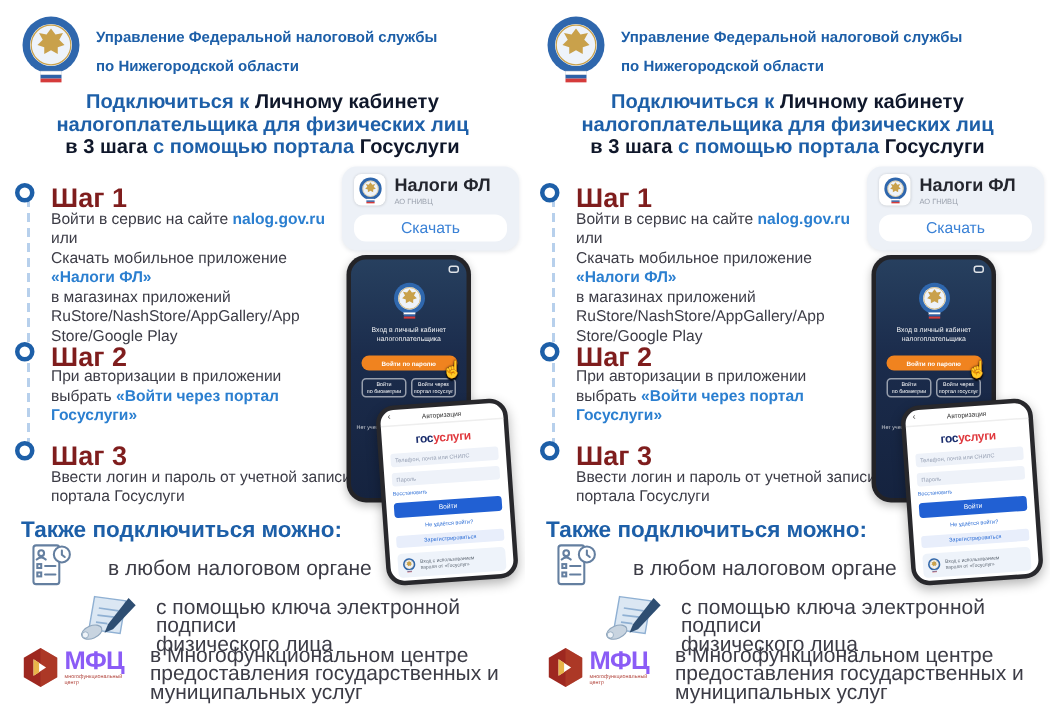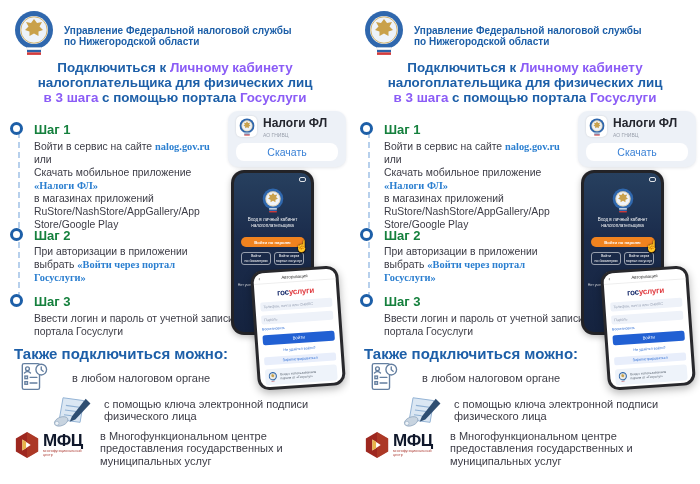--- a/index.html
+++ b/index.html
@@ -4,41 +4,41 @@
 <style>
   * { box-sizing: border-box; margin: 0; padding: 0; }
   html,body { width:700px; height:484px; overflow:hidden; }
   body { background:#ffffff; font-family:"Liberation Sans", sans-serif; display:flex; }
   .panel { position:relative; flex:0 0 350px; width:350px; height:484px; background:#fff; overflow:hidden; }
   .abs { position:absolute; }
   .pre { white-space:pre-line; }
 
   
   .org-logo { left:14px; top:10px; width:40px; height:46px; }
-  .org-text { left:64px; top:16px; font-size:10px; font-weight:bold; color:#1d5fa8; line-height:11px;margin-top:9px; }
+  .org-text { left:64px; top:16px; font-size:10px; font-weight:bold; color:#1d5fa8; line-height:19px; }
 
   
   .title { left:0; top:60px; width:350px; text-align:center; font-size:13.4px; font-weight:bold; line-height:15px; }
-  .t-blue { color:#1d5fa8; } .t-orange { color:#8b5cf6; }
+  .t-blue { color:#1d5fa8; } .t-orange { color:#0f172a; }
 
   
   .connector { left:18px; top:132px; width:0; height:166px; border-left:2px dashed #b7d0ec; z-index:0; }
   .step-circle { width:13px; height:13px; border:3.5px solid #1d5fa8; border-radius:50%; background:#fff; z-index:1; }
-  .step-heading { font-size:13px; font-weight:bold; color:#15803d; z-index:1;text-align:right; }
+  .step-heading { font-size:18px; font-weight:bold; color:#7f1d1d; z-index:1;text-align:right; }
   .step-text { font-size:10.4px; color:#3c3c46; line-height:13px; width:215px; }
-  .lnk { color:#2b7fd0; font-weight:bold;font-family:Liberation Serif, serif; }
+  .lnk { color:#2b7fd0; font-weight:bold; }
   .bold { font-weight:normal; }
 
   
   .also-title { left:14px; top:345px; font-size:15px; font-weight:bold; color:#1d5fa8; }
-  .also-text { font-size:11px; color:#3c3c46; line-height:12.4px; }
+  .also-text { font-size:14px; color:#3c3c46; line-height:12.4px; }
 
   
   .mfc { left:14px; top:431px; display:flex; align-items:center; gap:3px; }
-  .mfc-abbr { font-size:17px; font-weight:bold; color:#0f172a; line-height:16px; letter-spacing:-0.5px; }
+  .mfc-abbr { font-size:17px; font-weight:bold; color:#8b5cf6; line-height:16px; letter-spacing:-0.5px; }
   .mfc-caption { font-size:3.6px; color:#b0423a; line-height:4px; }
 
   
   .app-card { left:228px; top:111px; width:118px; height:56px; background:#edf1f7; border-radius:10px; box-shadow:0 1px 3px rgba(40,60,90,.12); z-index:2; }
   .app-row { display:flex; align-items:center; gap:6px; padding:5px 8px 2px 8px; }
   .app-icon { width:21px; height:21px; background:#fff; border-radius:5px; display:flex; align-items:center; justify-content:center; box-shadow:0 0 2px rgba(0,0,0,.15); }
   .app-name { font-size:12px; font-weight:bold; color:#24262e; }
   .app-dev { font-size:5px; color:#9aa1ad; margin-top:1.5px; }
   .download-btn { margin:3px 8px 0 8px; height:18px; background:#fff; border-radius:8px; display:flex; align-items:center; justify-content:center; font-size:10.5px; color:#3b82d6; }
 

